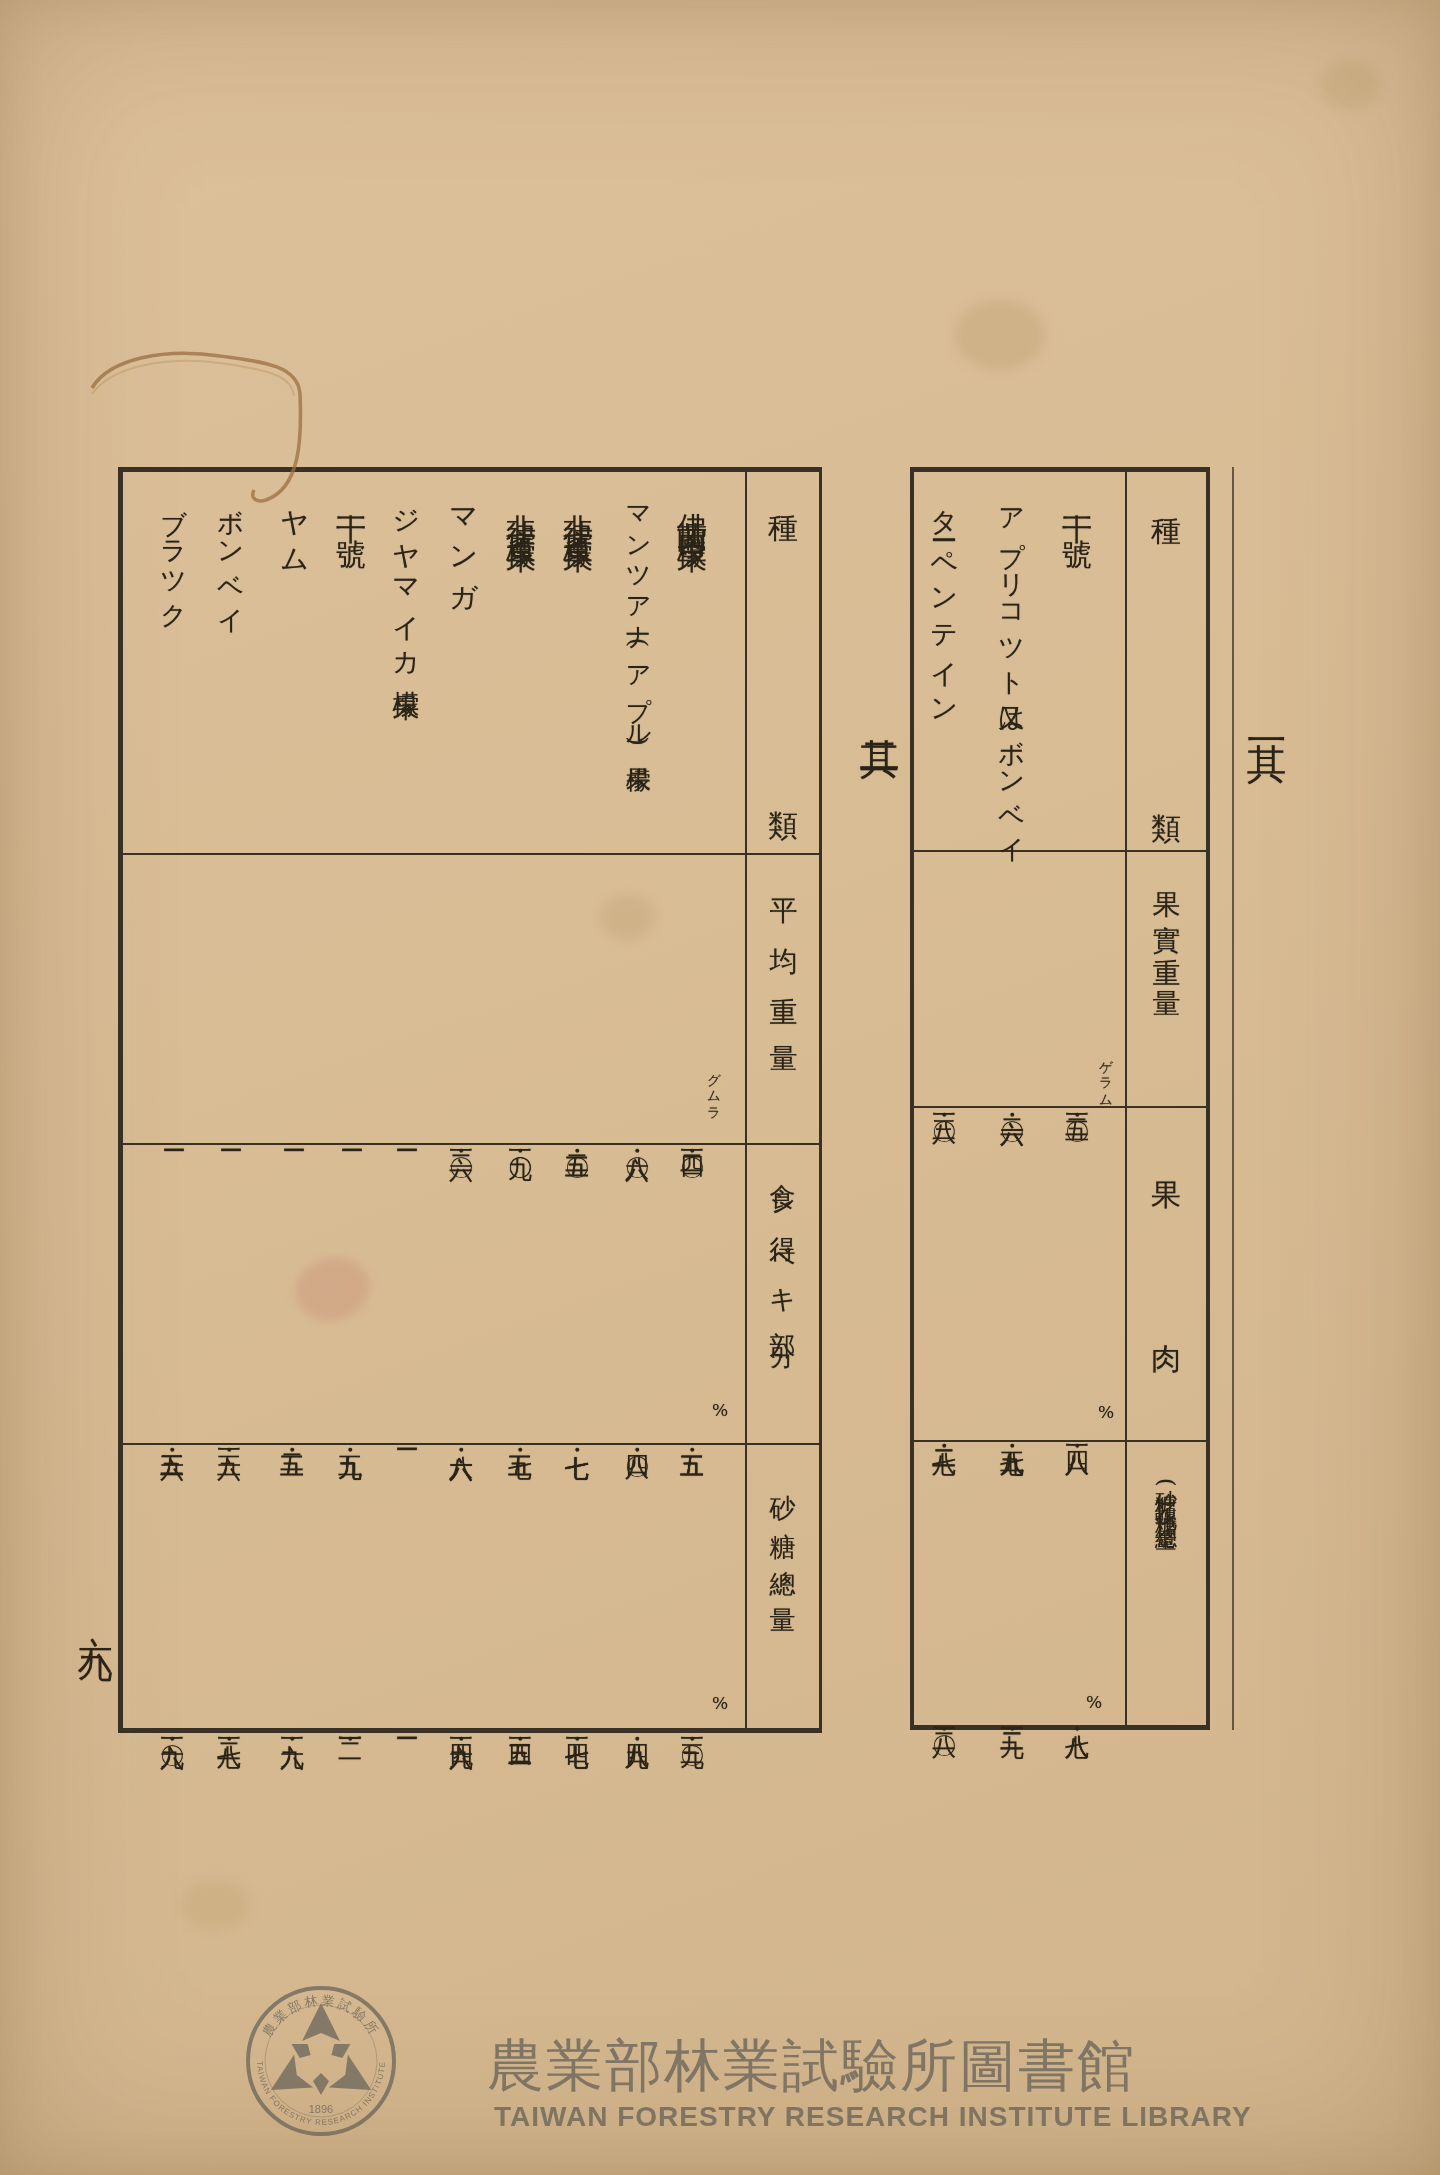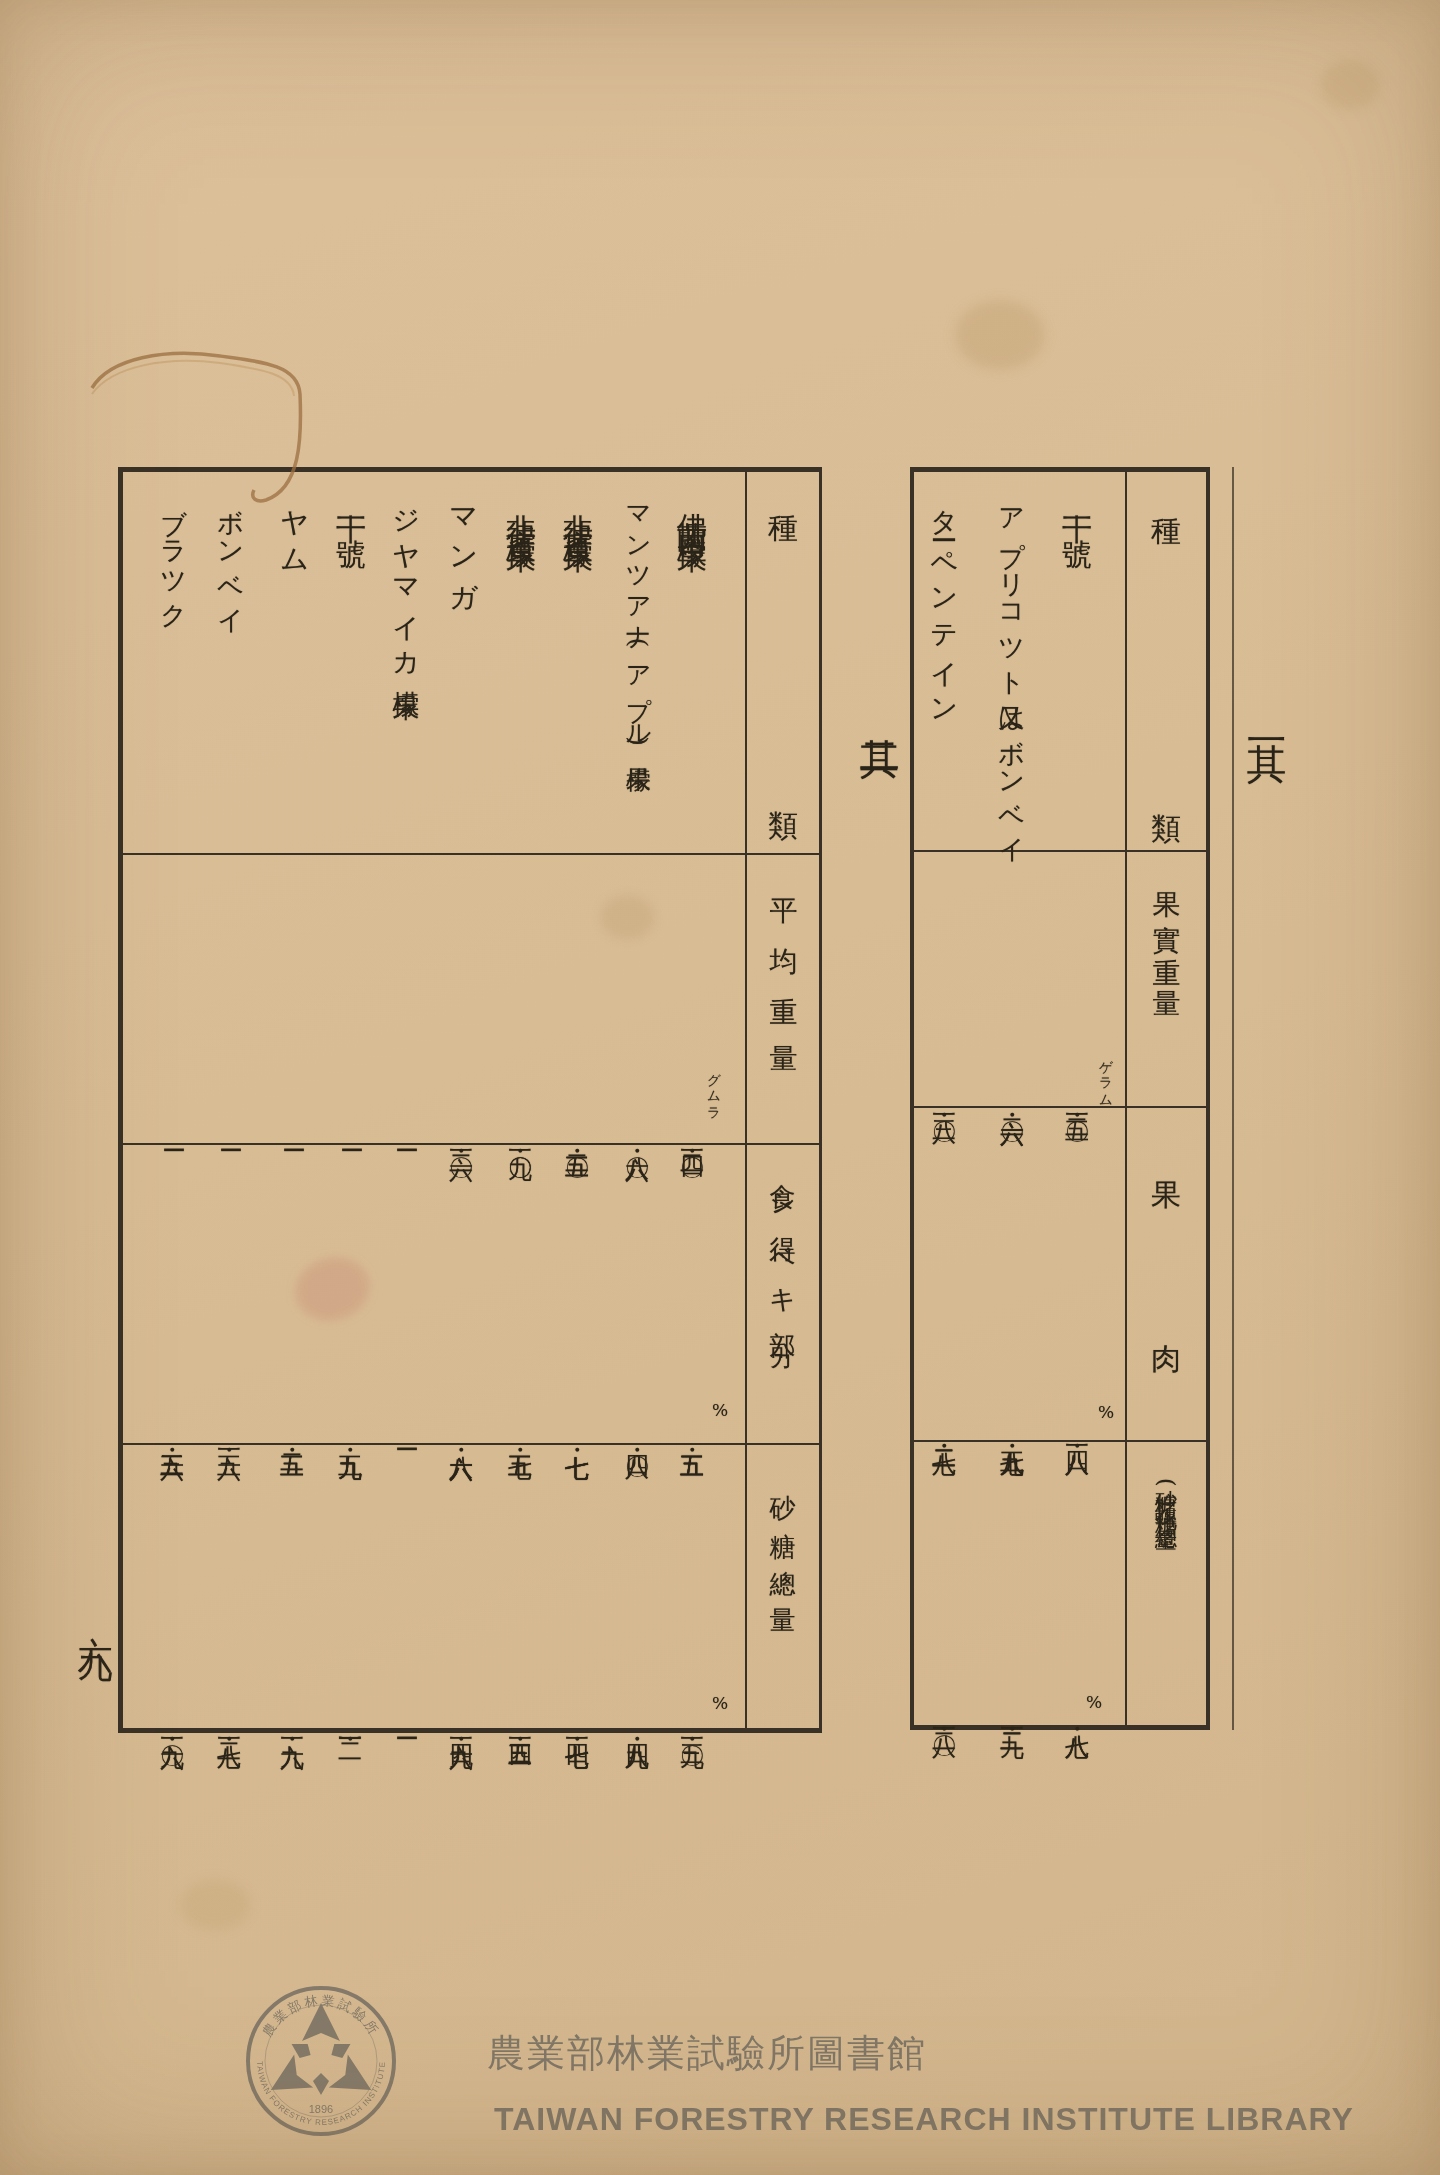--- a/index.html
+++ b/index.html
@@ -26,25 +26,25 @@
   }
   .frame{position:absolute;box-sizing:border-box;border:5px solid #3a3126;}
   .gl{position:absolute;background:#3a3126;}
   .glt{position:absolute;background:rgba(58,49,38,.72);}
   .num{font-size:24px;letter-spacing:0;}
   .pct{position:absolute;font-size:17px;color:#2a2418;text-shadow:0 0 1px rgba(42,36,24,.45);}
   .ruby{font-size:13.5px;letter-spacing:2px;color:#352e20;}
   .stain{position:absolute;border-radius:50%;pointer-events:none;}
   .stampC{
     position:absolute;color:#7b7264;opacity:.92;
-    font-size:38px;letter-spacing:2px;font-family:"DejaVu Serif","Liberation Serif",serif;
+    font-size:57px;letter-spacing:2px;font-family:"DejaVu Serif","Liberation Serif",serif;
   }
   .stampE{
     position:absolute;color:#7b7264;opacity:.92;font-weight:bold;
-    font-size:32px;letter-spacing:1px;font-family:"Liberation Sans","DejaVu Sans",sans-serif;text-align:center;
+    font-size:28px;letter-spacing:1px;font-family:"Liberation Sans","DejaVu Sans",sans-serif;text-align:center;
   }
 </style>
 </head>
 <body>
 
 <div class="page">
 
   <div class="stain" style="left:955px;top:300px;width:90px;height:70px;background:rgba(170,130,75,.20);filter:blur(6px);"></div>
   <div class="stain" style="left:600px;top:895px;width:55px;height:45px;background:rgba(170,130,80,.16);filter:blur(5px);"></div>
   <div class="stain" style="left:295px;top:1258px;width:75px;height:62px;background:rgba(190,105,95,.22);filter:blur(5px);transform:rotate(-15deg);"></div>

